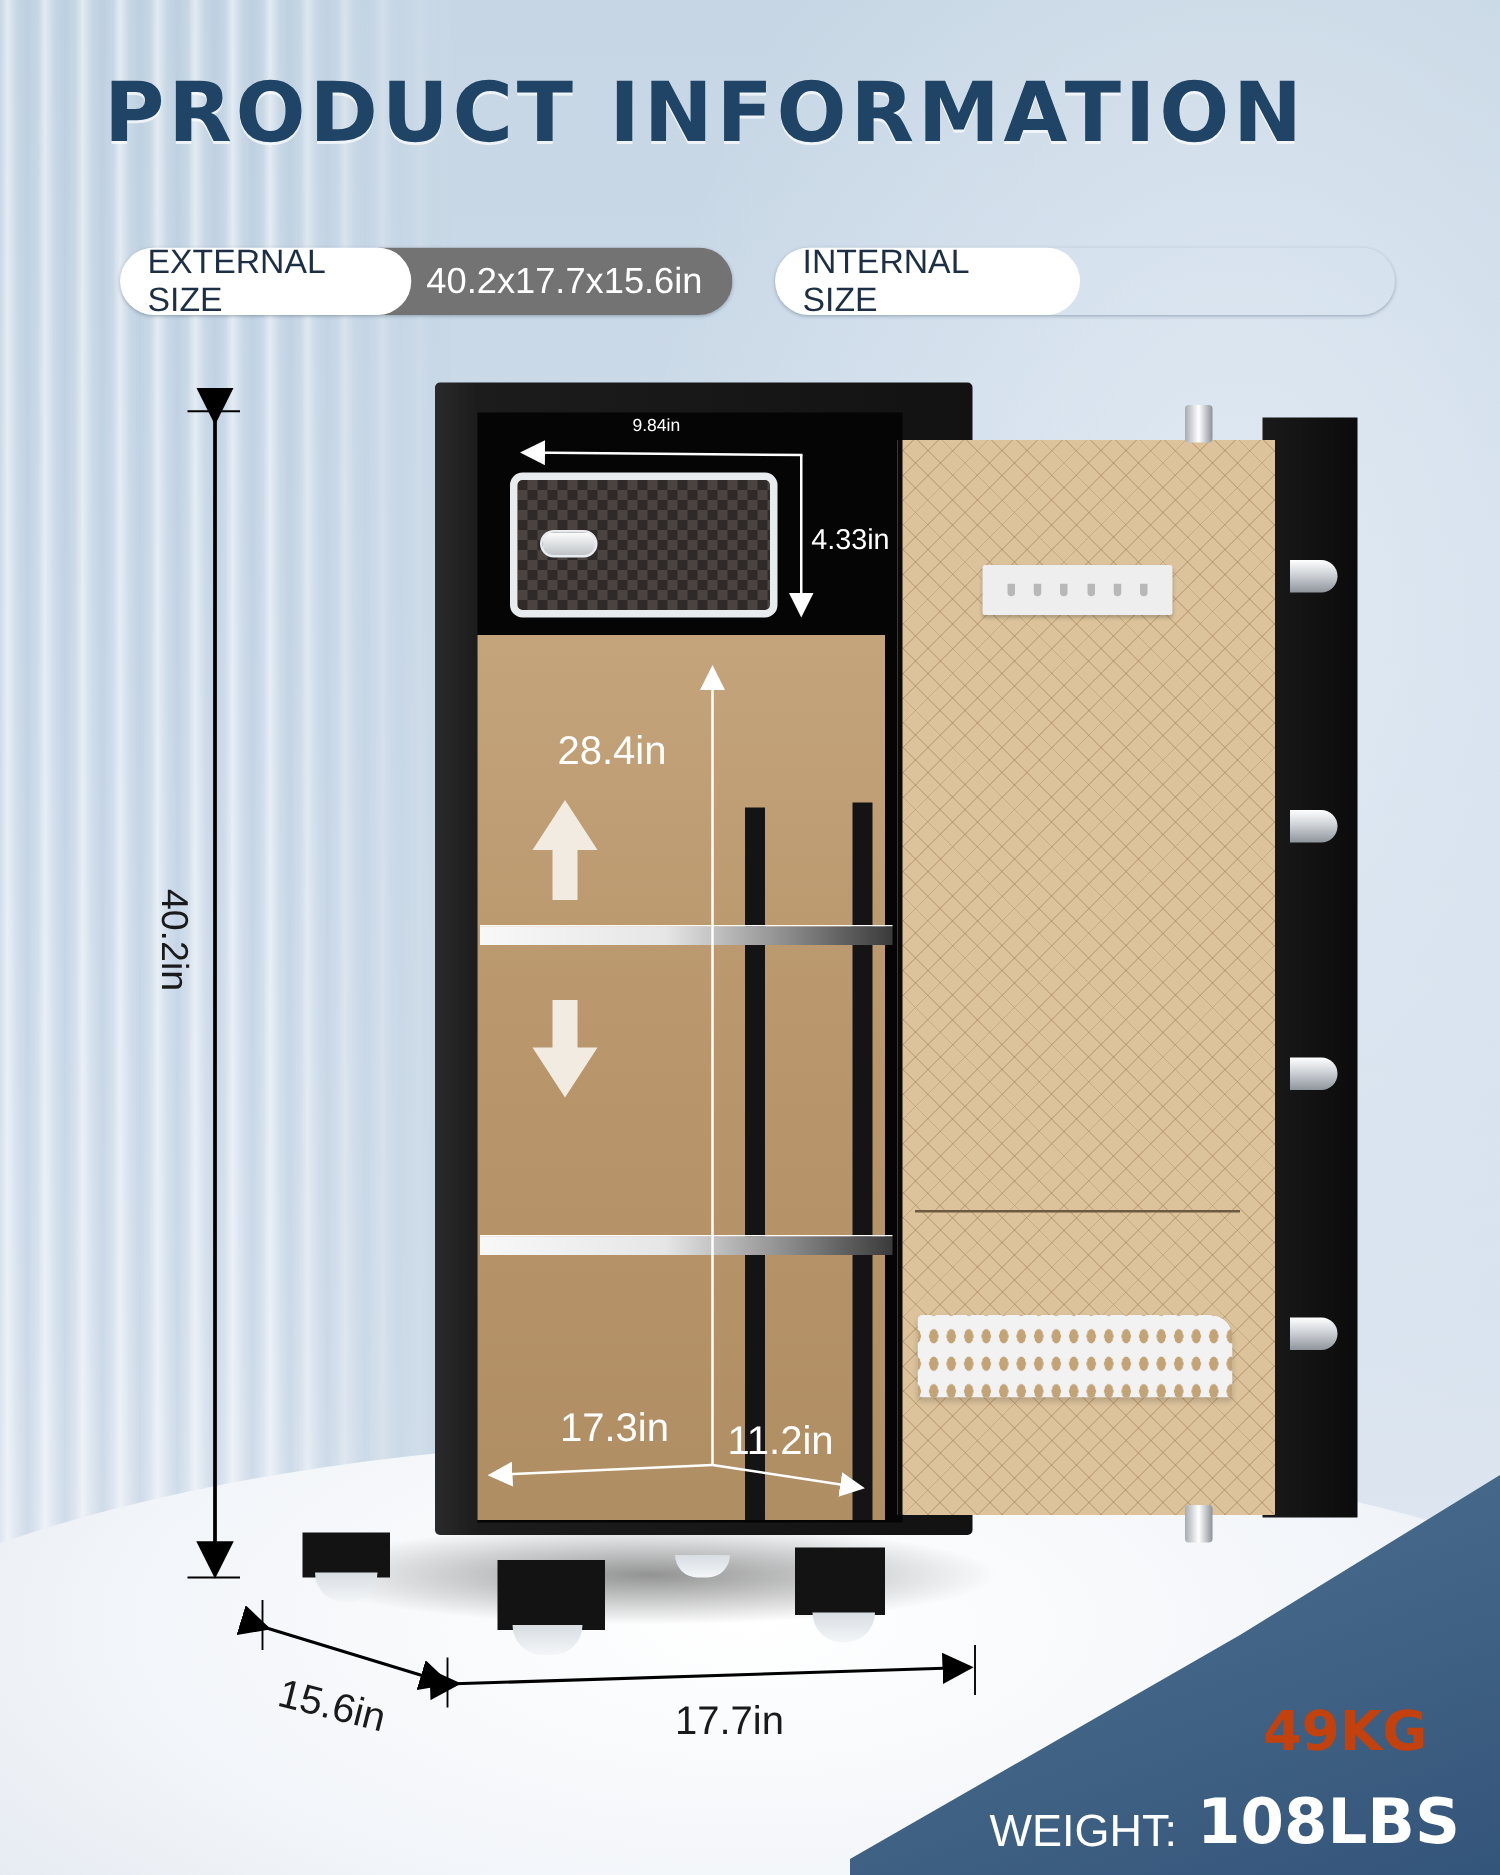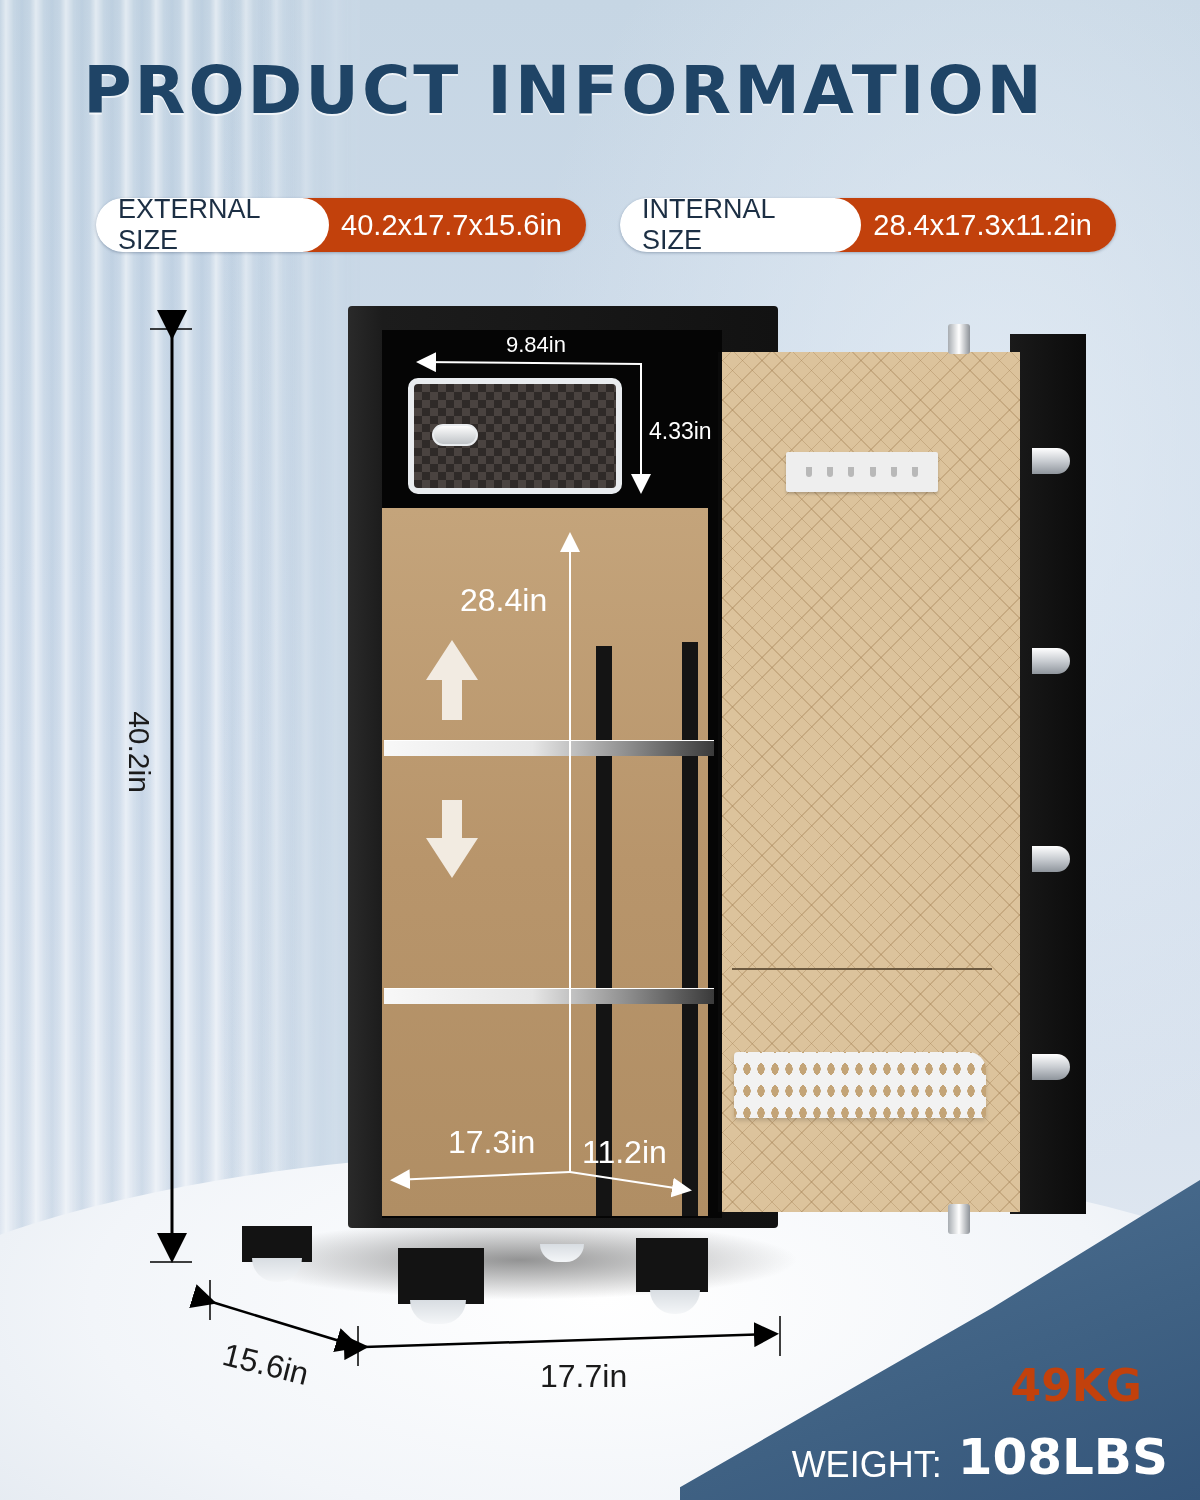--- a/index.html
+++ b/index.html
@@ -54,21 +54,21 @@
     border-radius: 27px; overflow: hidden;
     box-shadow: 0 1px 3px rgba(40,60,90,0.35);
   }
   .pill-label {
     background: #ffffff; color: #1c2f44; border-radius: 27px;
     font-size: 27px; display: flex; align-items: center; padding: 0 26px 0 22px;
     position: relative; z-index: 2;
     font-family: "Liberation Sans", sans-serif;
   }
   .pill-value {
-    background: #c2410c; color: #ffffff; margin-left: -26px;
+    background: #737373; color: #ffffff; margin-left: -26px;
     font-size: 29px; display: flex; align-items: center; padding: 0 24px 0 38px;
   }
   #pill-ext { left: 96px; width: 490px; }
   #pill-ext .pill-label { width: 248px; }
   #pill-int { left: 620px; width: 496px; }
   #pill-int .pill-label { width: 244px; }
 
   
   .safe-body {
     position: absolute; left: 348px; top: 306px; width: 430px; height: 922px;
@@ -188,21 +188,20 @@
 <div class="blue-band"></div>
 
 <h1 class="title">PRODUCT INFORMATION</h1>
 
 <div class="pill" id="pill-ext">
   <span class="pill-label">EXTERNAL SIZE</span>
   <span class="pill-value">40.2x17.7x15.6in</span>
 </div>
 <div class="pill" id="pill-int">
   <span class="pill-label">INTERNAL SIZE</span>
-  <span class="pill-value">28.4x17.3x11.2in</span>
 </div>
 
 <div class="floor-shadow"></div>
 <div class="caster" style="left:242px;top:1226px;width:70px;height:36px;"></div>
 <div class="wheel" style="left:252px;top:1258px;"></div>
 <div class="caster" style="left:398px;top:1248px;width:86px;height:56px;"></div>
 <div class="wheel" style="left:410px;top:1300px;width:56px;"></div>
 <div class="wheel" style="left:540px;top:1244px;width:44px;height:18px;"></div>
 <div class="caster" style="left:636px;top:1238px;width:72px;height:54px;"></div>
 <div class="wheel" style="left:650px;top:1290px;"></div>
@@ -270,23 +269,23 @@
   <line x1="570" y1="1172" x2="688" y2="1190" stroke="#fff" stroke-width="2" marker-end="url(#aw)"></line>
 
   <path d="M452,640 L478,680 L462,680 L462,720 L442,720 L442,680 L426,680 Z" fill="#f4efe8" opacity="0.95"></path>
   <path d="M452,878 L478,838 L462,838 L462,800 L442,800 L442,838 L426,838 Z" fill="#f4efe8" opacity="0.95"></path>
 </svg>
 
 <span class="dim-text black" id="dim-height">40.2in</span>
 <span class="dim-text black" id="dim-depth">15.6in</span>
 <span class="dim-text black" id="dim-width">17.7in</span>
 
-<span class="dim-text white" style="left:506px;top:332px;font-size:22px;">9.84in</span>
+<span class="dim-text white" style="left:506px;top:332px;font-size:14px;">9.84in</span>
 <span class="dim-text white" style="left:649px;top:418px;font-size:23px;">4.33in</span>
-<span class="dim-text white" style="left:460px;top:582px;font-size:32px;">28.4in</span>
+<span class="dim-text white" style="left:446px;top:582px;font-size:32px;">28.4in</span>
 <span class="dim-text white" style="left:448px;top:1124px;font-size:32px;">17.3in</span>
 <span class="dim-text white" style="left:582px;top:1134px;font-size:32px;">11.2in</span>
 
 <div class="weight-kg">49KG</div>
 <div class="weight-row">
   <span class="weight-label">WEIGHT:</span>
   <span class="weight-lbs">108LBS</span>
 </div>
 
 </body></html>

